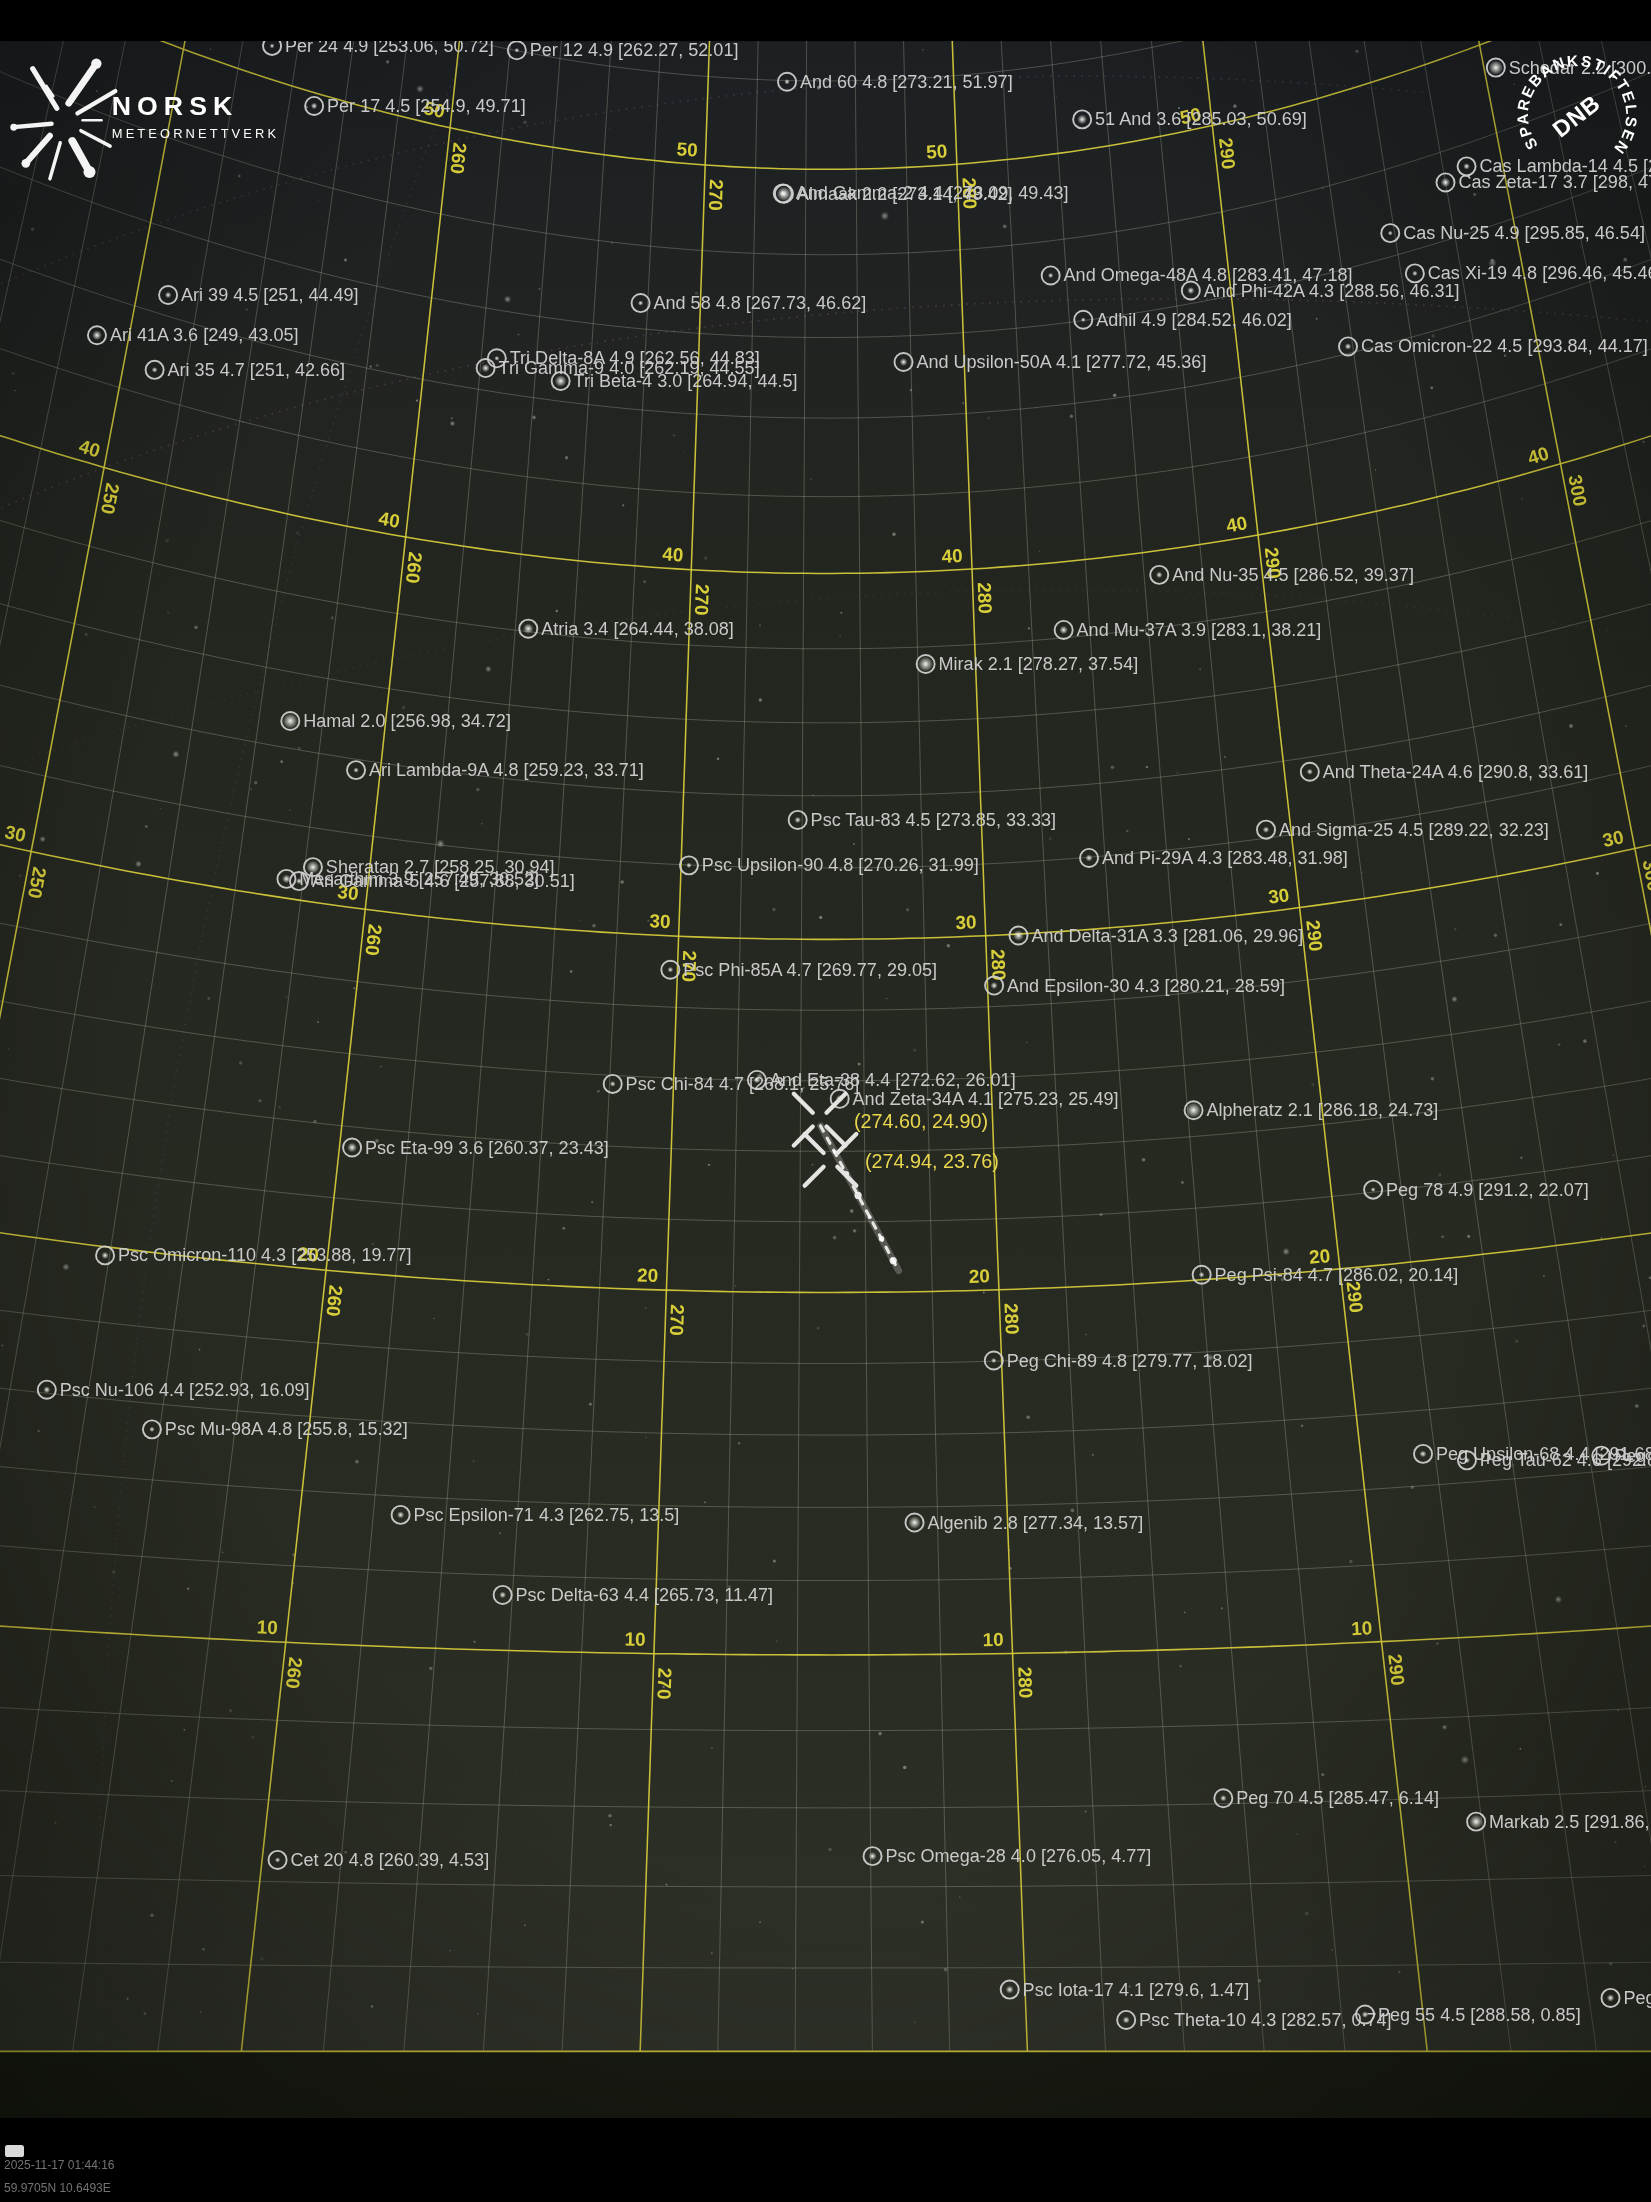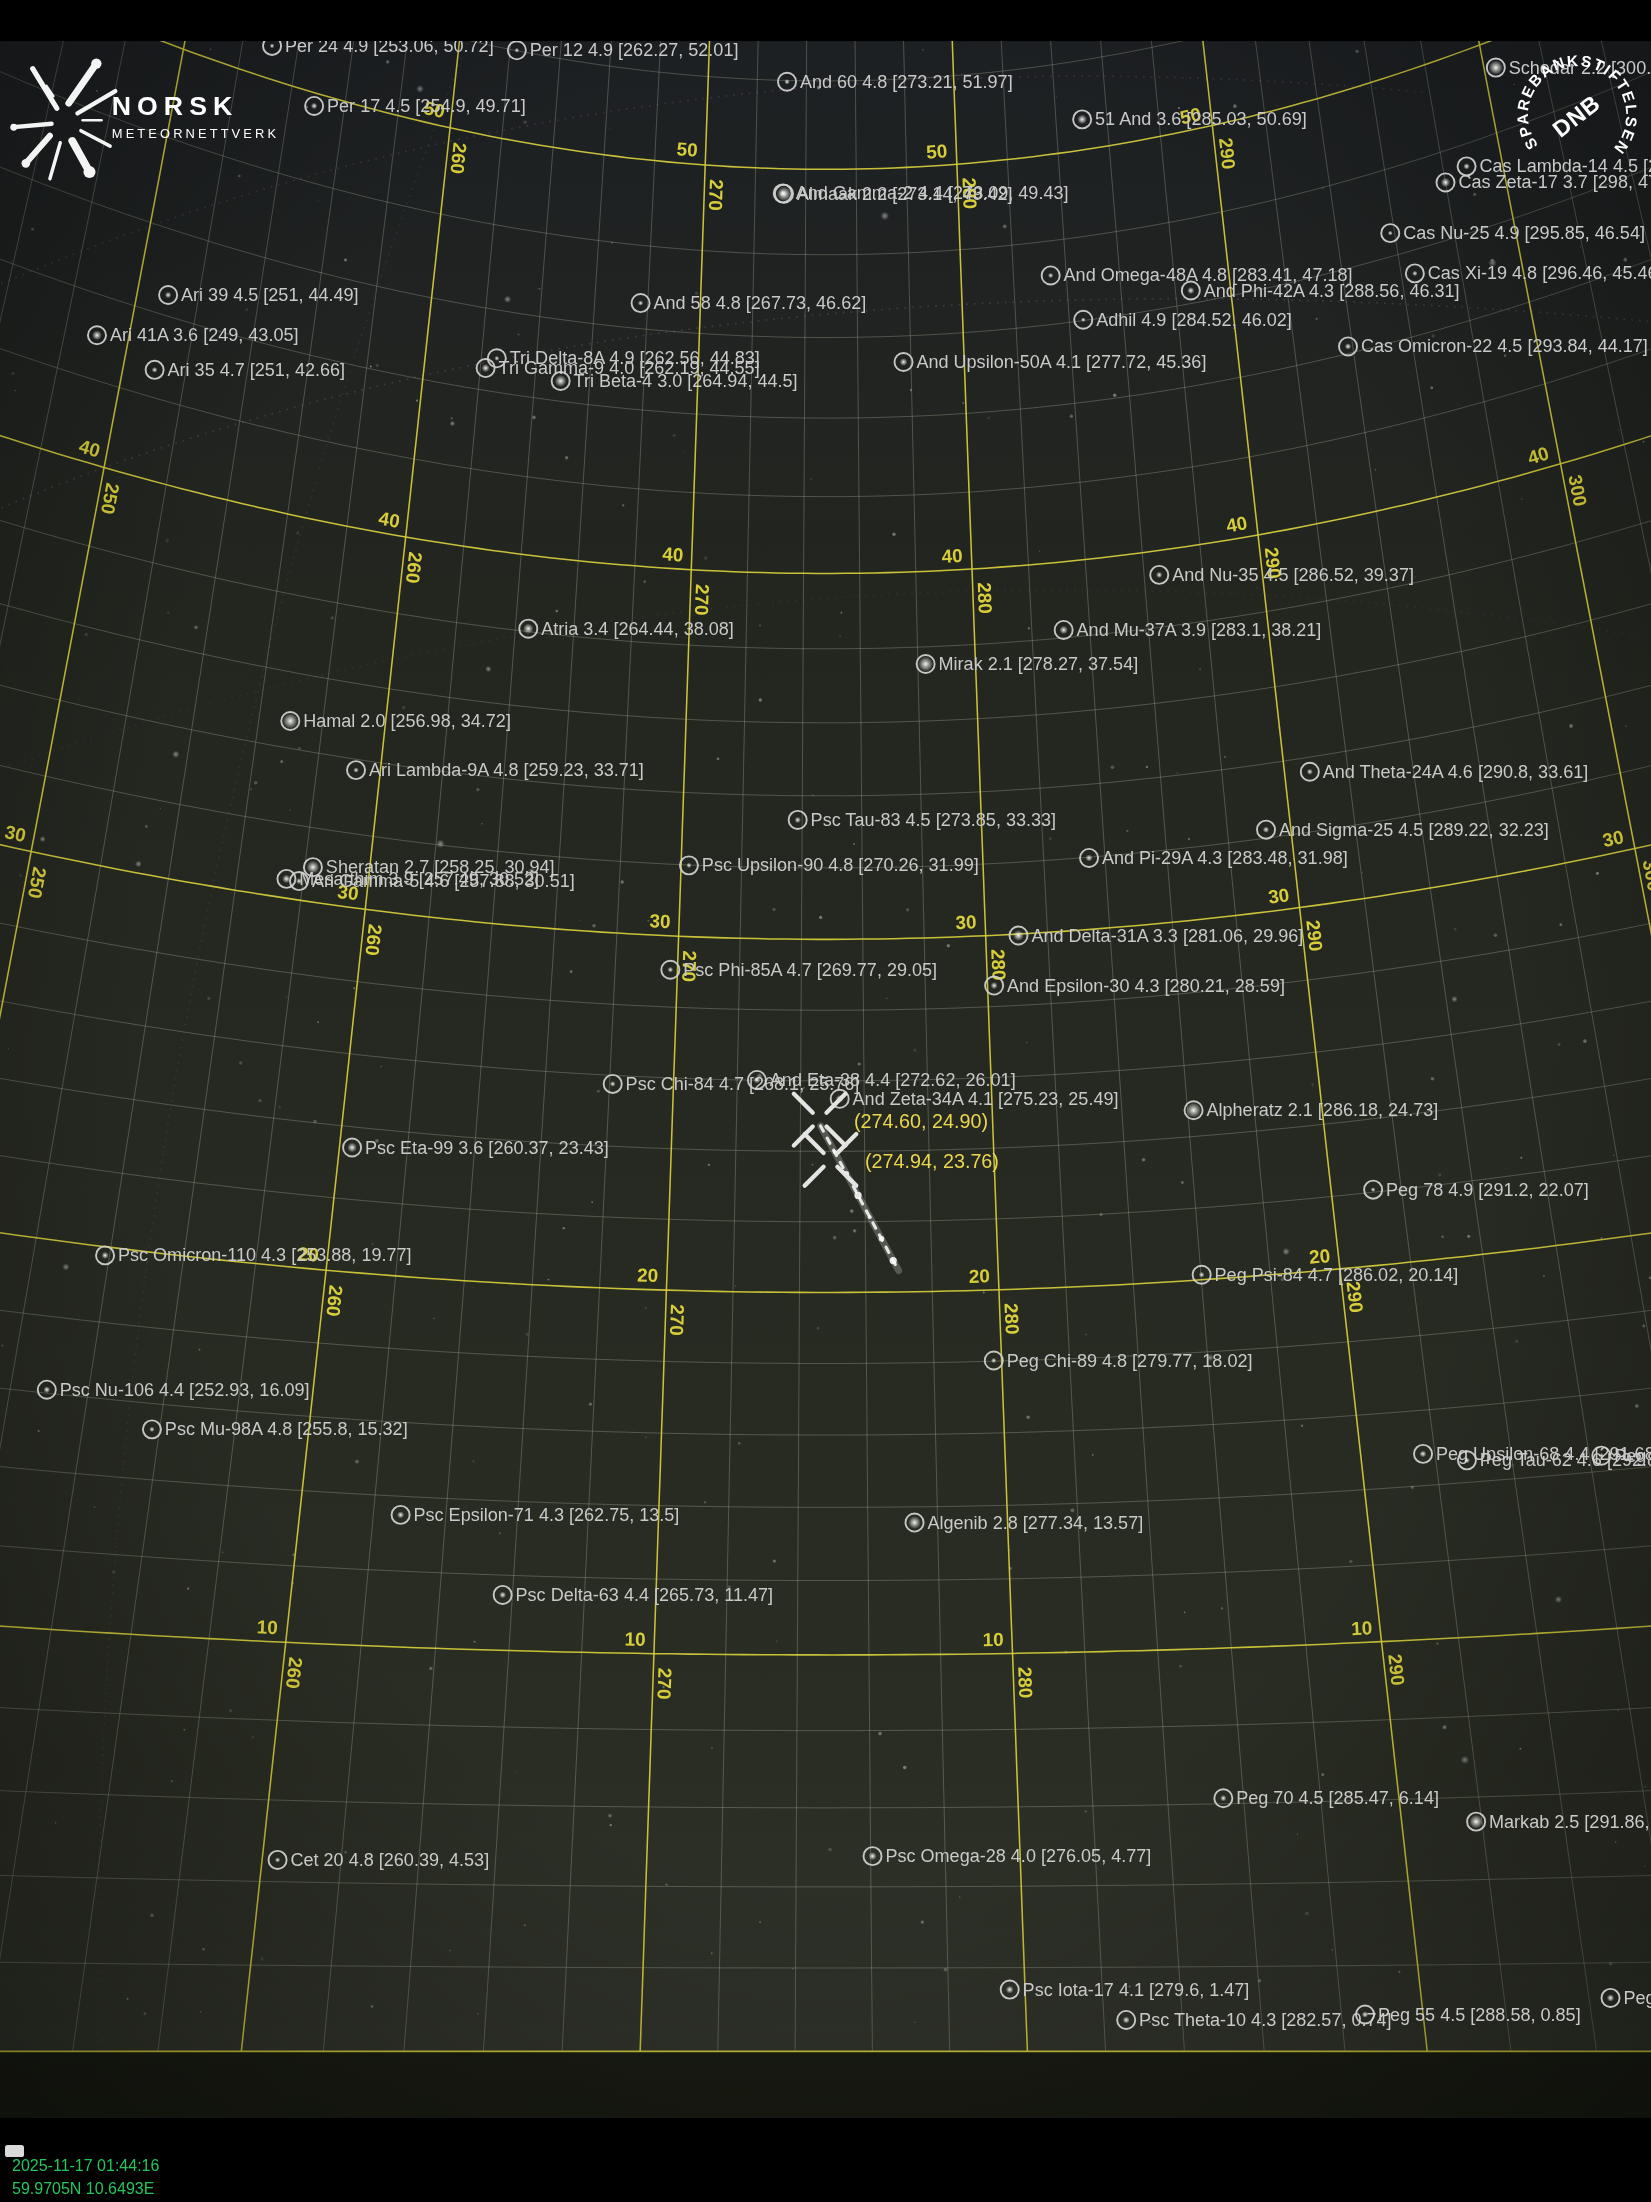--- a/index.html
+++ b/index.html
@@ -8,21 +8,21 @@
   #stage{position:absolute;left:0;top:0;width:1652px;height:2203px;margin-top:41px;}
   svg{position:absolute;left:0;top:0;display:block;}
   .starlabel{font-size:21px;fill:#c9c9c9;}
   .gridlabel{font-size:22px;font-weight:bold;fill:#d8ce3a;}
   .meteorlabel{font-size:23px;fill:#e9d64f;}
   .logo-main{font-size:31px;font-weight:bold;fill:#ffffff;letter-spacing:7px;}
   .logo-sub{font-size:15px;fill:#ffffff;letter-spacing:3.6px;}
   .ring-text{font-size:18px;font-weight:bold;fill:#ffffff;letter-spacing:2px;}
   .ring-center{font-size:27px;font-weight:bold;fill:#ffffff;letter-spacing:1px;}
   .footer-bar{position:absolute;left:0;top:2077px;width:1652px;height:126px;background:#000;}
-  .footer-text{position:absolute;left:12px;top:2113px;color:#22c55e;font-size:16px;line-height:23px;}
+  .footer-text{position:absolute;left:4px;top:2113px;color:#737373;font-size:12px;line-height:23px;}
   .bottom-marker{position:absolute;left:5.2px;top:2104px;width:19px;height:12px;
                  background:#f2f2f2;border-radius:2.6px;opacity:.9;}
 </style>
 </head>
 <body>
 
 <div id="stage">
   <svg id="sky-svg" width="1652" height="2203" viewBox="0 0 1920 2560">
     <defs>
       <linearGradient id="skybg" x1="0" y1="0" x2="0" y2="1">

